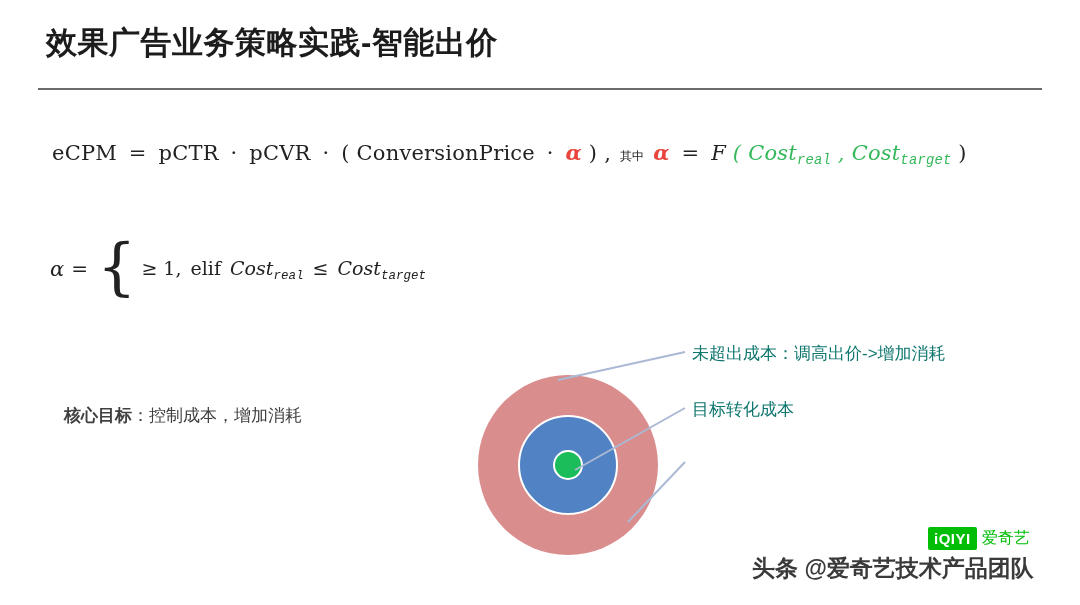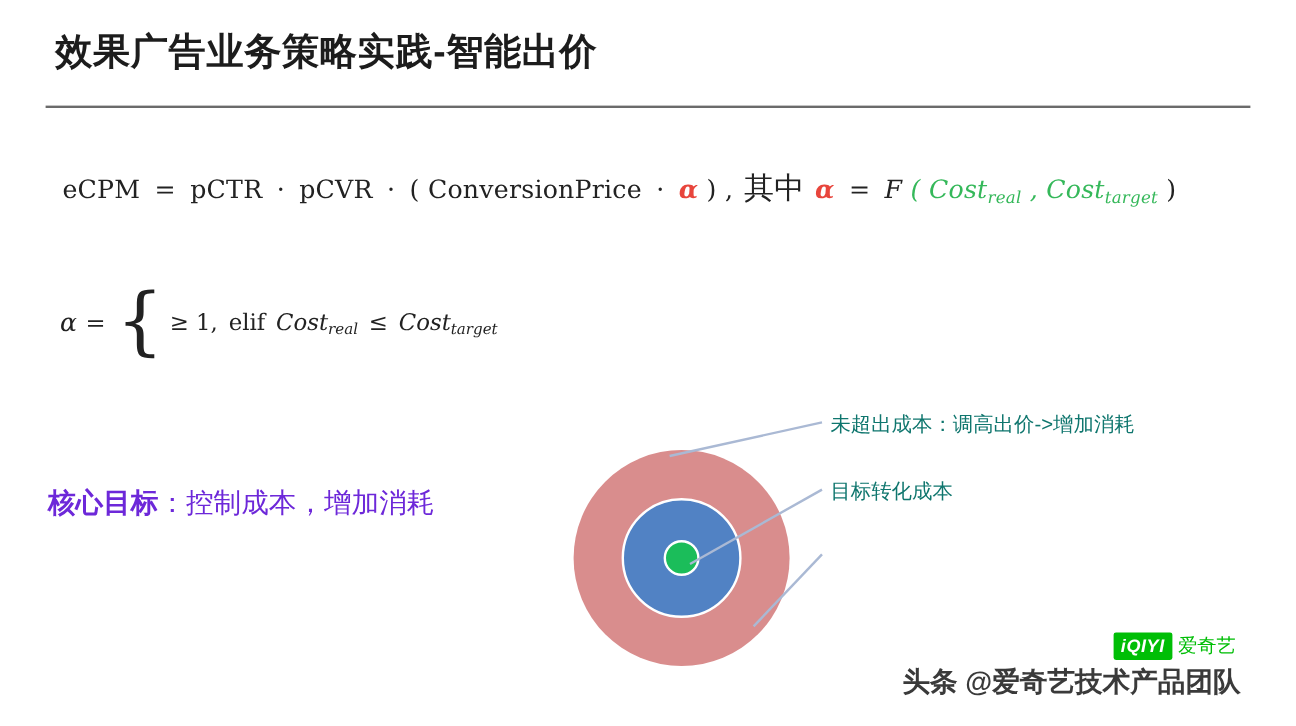--- a/index.html
+++ b/index.html
@@ -60,24 +60,25 @@
   }
   .cost-green {
     color: #35b85a;
     font-style: italic;
   }
   .var-it { font-style: italic; }
   sub {
     font-size: 0.66em;
     font-style: italic;
     vertical-align: -0.28em;
+    font-family: Liberation Mono, monospace;
   }
   .cn-inline {
     font-family: "Liberation Sans", sans-serif;
-    font-size: 25px;
+    font-size: 12px;
     color: #222222;
     padding: 0 2px;
   }
 
   
   .formula2 {
     position: absolute;
     left: 50px;
     top: 247px;
     font-family: "DejaVu Serif", serif;
@@ -108,24 +109,24 @@
   }
   .case-row {
     line-height: 1.62;
     white-space: nowrap;
   }
   .kw { font-style: normal; padding: 0 3px; }
 
   
   .core-goal {
     position: absolute;
-    left: 40px;
+    left: 64px;
     top: 404px;
-    font-size: 23px;
-    color: #6d28d9;
+    font-size: 17px;
+    color: #404040;
     white-space: nowrap;
   }
   .core-goal .strong { font-weight: bold; }
 
   
   .diagram {
     position: absolute;
     left: 478px;
     top: 375px;
     width: 180px;
@@ -194,21 +195,20 @@
   }
   .logo-mark {
     background: #00be06;
     color: #ffffff;
     font-weight: bold;
     font-size: 15px;
     padding: 3px 6px 3px 6px;
     letter-spacing: 0.5px;
     border-radius: 2px;
     font-family: "Liberation Sans", sans-serif;
-    font-style: italic;
   }
   .logo-text {
     color: #00be06;
     font-size: 16px;
     font-weight: normal;
     margin-left: 5px;
   }
 
   
   .watermark {

